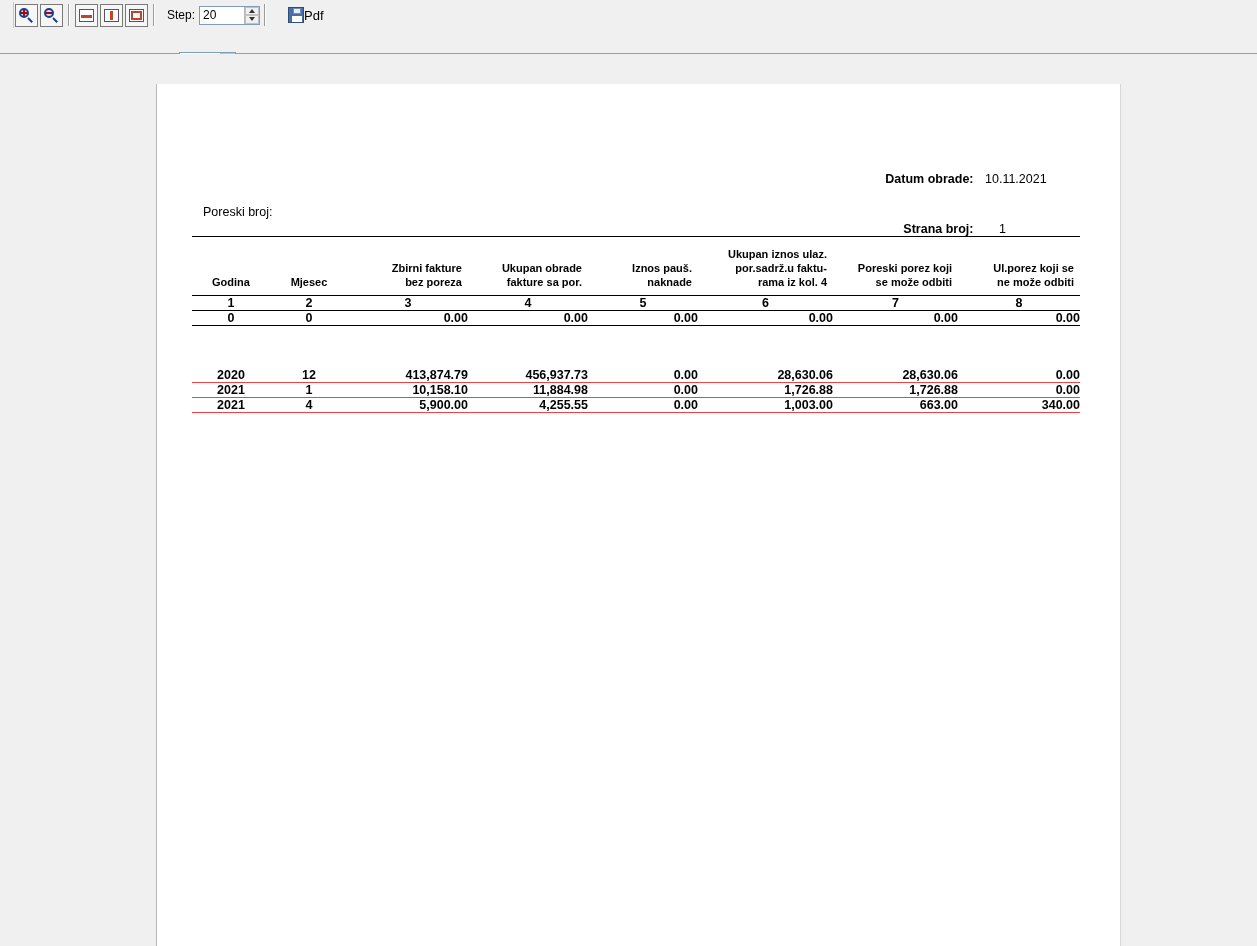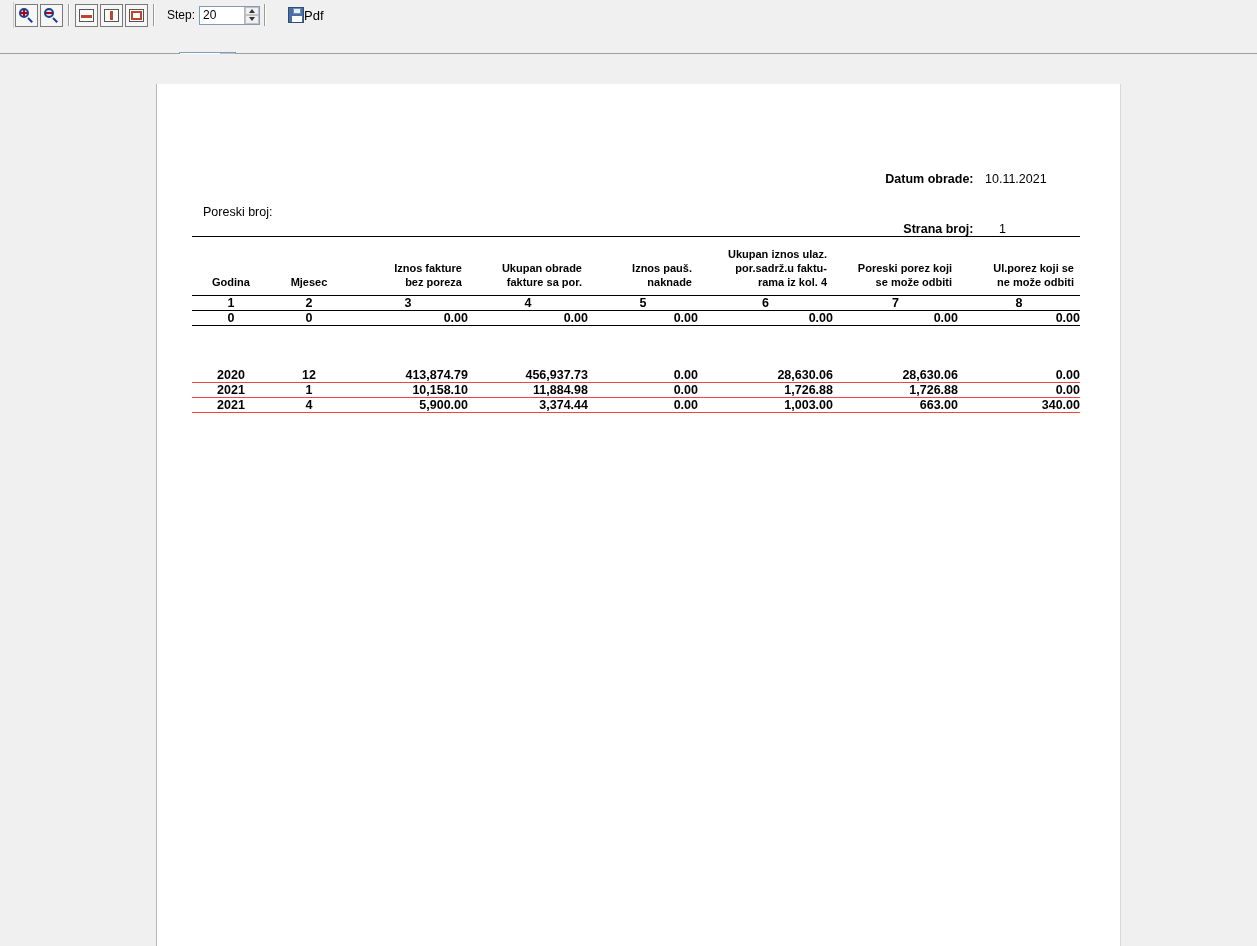--- a/index.html
+++ b/index.html
@@ -411,21 +411,21 @@
         <table class="grid">
           <thead>
             <tr>
               <th class="col-godina c-center">
                 <div>Godina</div>
               </th>
               <th class="col-mjesec c-center">
                 <div>Mjesec</div>
               </th>
               <th class="col-k3 c-right">
-                <div>Iznos fakture</div>
+                <div>Zbirni fakture</div>
                 <div>bez poreza</div>
               </th>
               <th class="col-k4 c-right">
                 <div>Ukupan obrade</div>
                 <div>fakture sa por.</div>
               </th>
               <th class="col-k5 c-right">
                 <div>Iznos pauš.</div>
                 <div>naknade</div>
               </th>
@@ -485,21 +485,21 @@
               <td class="c-right">11,884.98</td>
               <td class="c-right">0.00</td>
               <td class="c-right">1,726.88</td>
               <td class="c-right">1,726.88</td>
               <td class="c-right">0.00</td>
             </tr>
             <tr class="datarow">
               <td class="c-center">2021</td>
               <td class="c-center">4</td>
               <td class="c-right">5,900.00</td>
-              <td class="c-right">3,374.44</td>
+              <td class="c-right">4,255.55</td>
               <td class="c-right">0.00</td>
               <td class="c-right">1,003.00</td>
               <td class="c-right">663.00</td>
               <td class="c-right">340.00</td>
             </tr>
           </tbody>
         </table>
 
       </div>
     </div>

